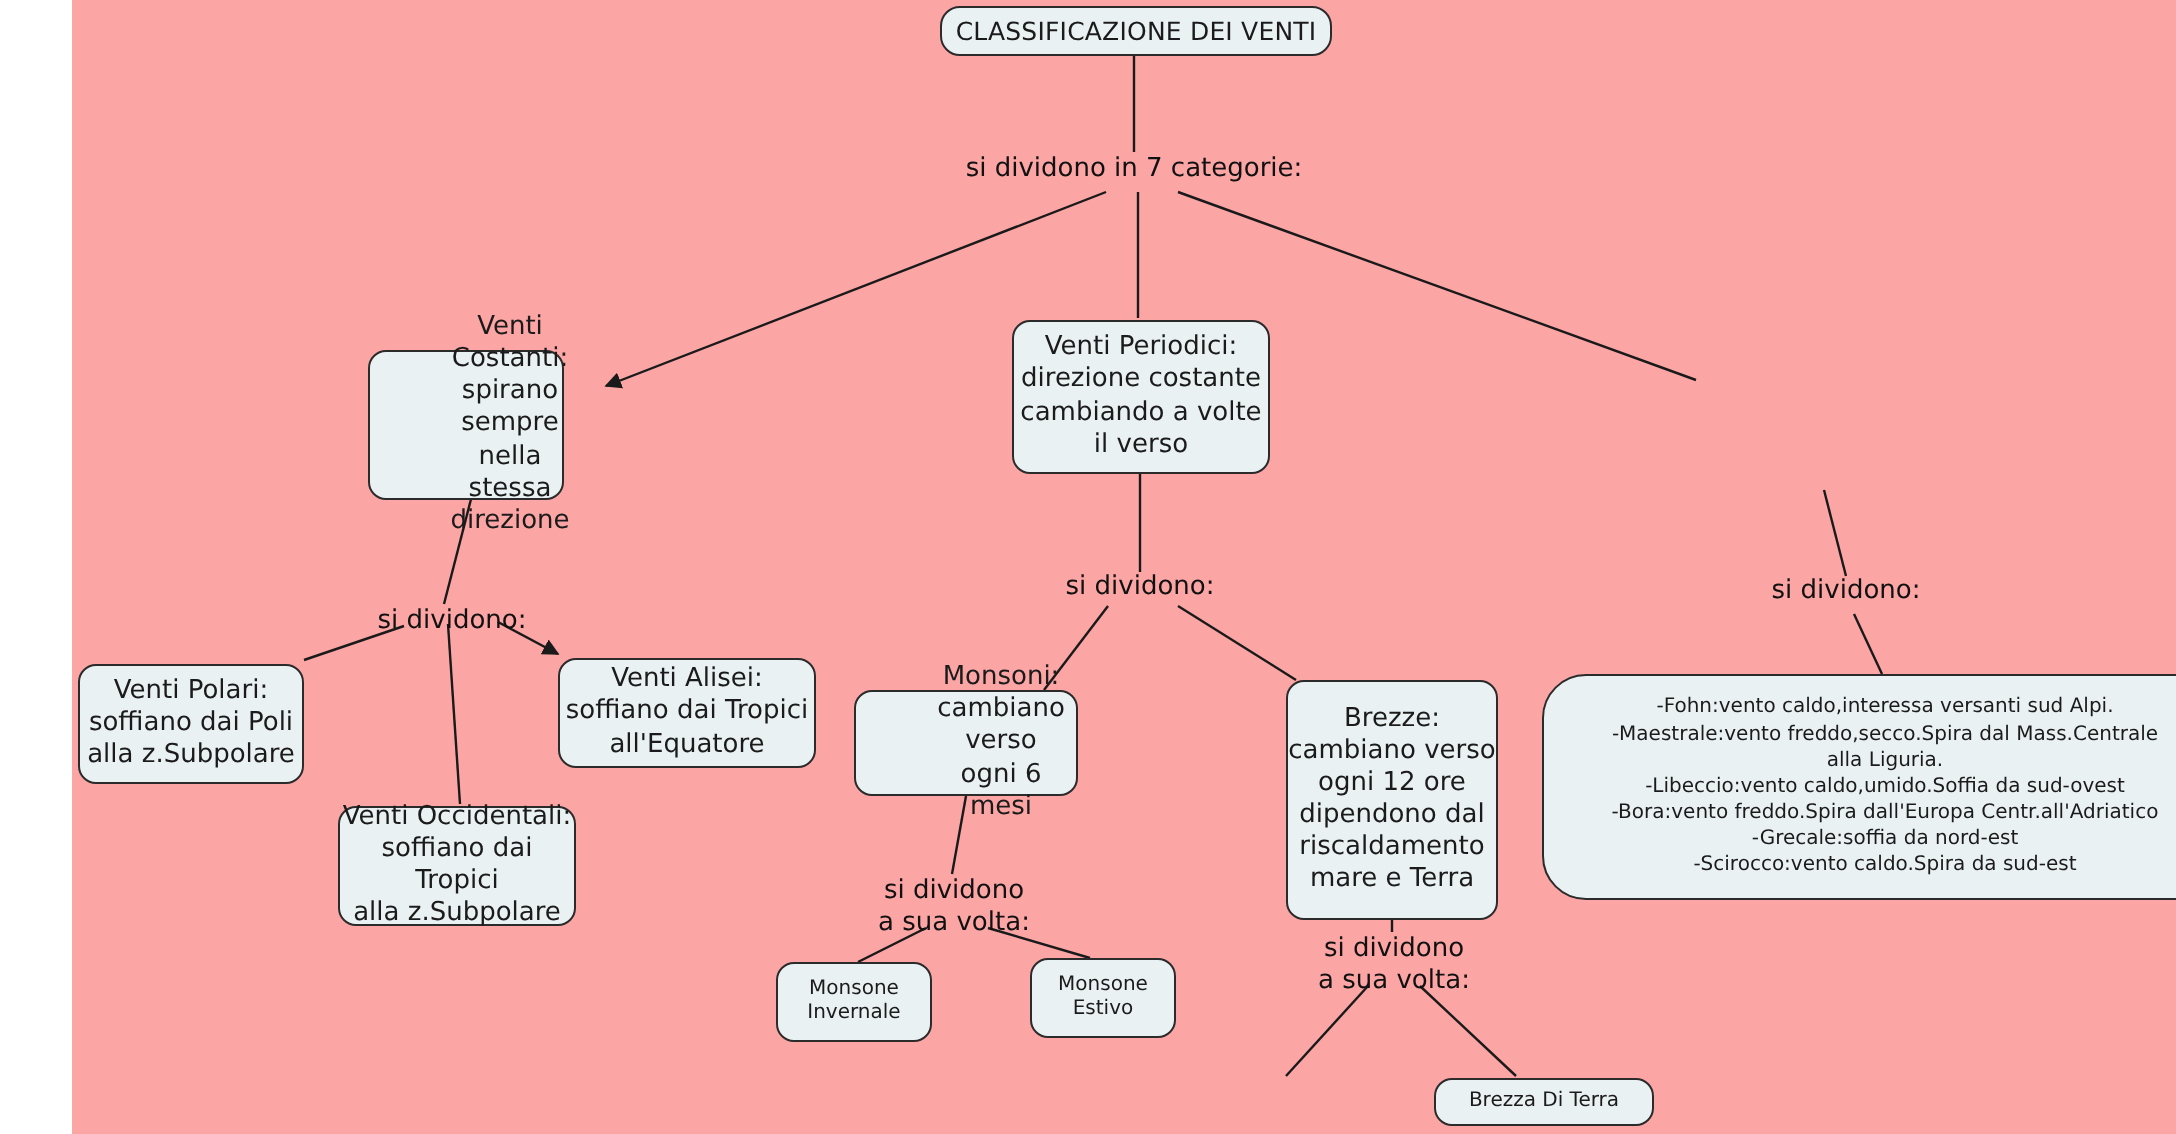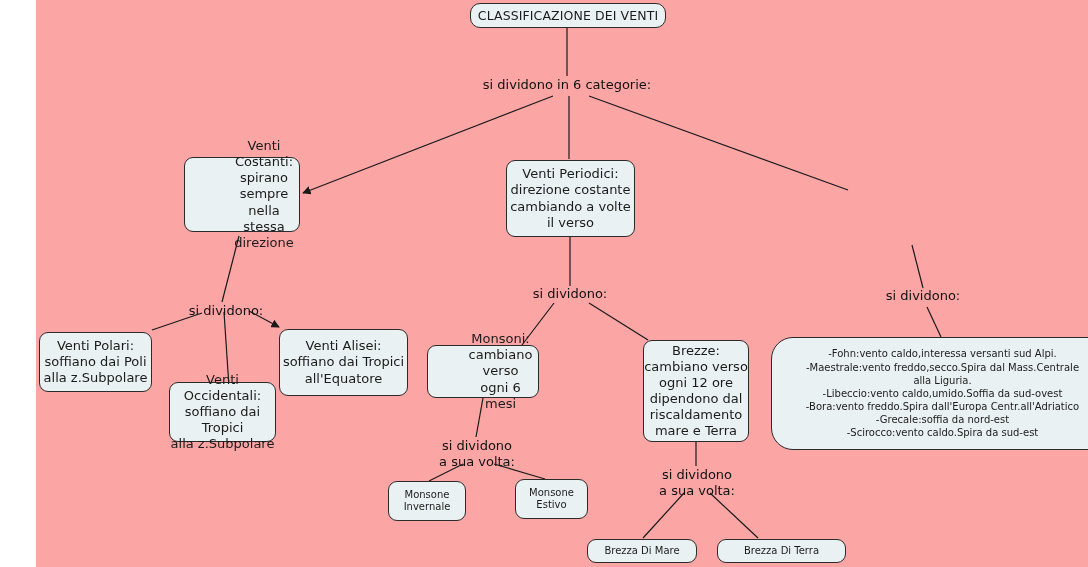--- a/index.html
+++ b/index.html
@@ -100,56 +100,56 @@
       <line x1="648" y1="493" x2="607" y2="538"></line>
       <line x1="674" y1="493" x2="722" y2="538"></line>
 
       <line x1="876" y1="245" x2="887" y2="288"></line>
       <line x1="891" y1="307" x2="905" y2="337"></line>
     </g>
   </svg>
 
   <div class="node title" style="left:434px; top:3px; width:196px; height:25px;">CLASSIFICAZIONE DEI VENTI</div>
 
-  <div class="link-label" style="left:421px; top:77px; width:220px;">si dividono in 6 categorie:</div>
+  <div class="link-label" style="left:421px; top:77px; width:220px;">si dividono in 7 categorie:</div>
 
-  <div class="node lvl1" style="left:148px; top:157px; width:116px; height:75px;padding-left:44px;">Venti Costanti:
+  <div class="node lvl1" style="left:148px; top:175px; width:98px; height:75px;padding-left:44px;">Venti Costanti:
 spirano sempre
 nella stessa
 direzione</div>
 
   <div class="node lvl1" style="left:470px; top:160px; width:129px; height:77px;">Venti Periodici:
 direzione costante
 cambiando a volte
 il verso</div>
 
 
   <div class="link-label" style="left:145px; top:303px; width:90px;">si dividono:</div>
 
   <div class="link-label" style="left:489px; top:286px; width:90px;">si dividono:</div>
 
   <div class="link-label" style="left:842px; top:288px; width:90px;">si dividono:</div>
 
   <div class="node lvl2" style="left:3px; top:332px; width:113px; height:60px;">Venti Polari:
 soffiano dai Poli
 alla z.Subpolare</div>
 
-  <div class="node lvl2" style="left:243px; top:329px; width:129px; height:67px;">Venti Alisei:
+  <div class="node lvl2" style="left:243px; top:329px; width:129px; height:55px;">Venti Alisei:
 soffiano dai Tropici
 all'Equatore</div>
 
-  <div class="node lvl2" style="left:133px; top:382px; width:107px; height:60px;">Venti Occidentali:
+  <div class="node lvl2" style="left:133px; top:403px; width:119px; height:60px;">Venti Occidentali:
 soffiano dai Tropici
 alla z.Subpolare</div>
 
   <div class="node lvl2" style="left:391px; top:345px; width:112px; height:53px;padding-left:35px;">Monsoni:
 cambiano verso
 ogni 6 mesi</div>
 
-  <div class="node lvl2" style="left:607px; top:340px; width:106px; height:102px;">Brezze:
+  <div class="node lvl2" style="left:607px; top:340px; width:106px; height:120px;">Brezze:
 cambiano verso
 ogni 12 ore
 dipendono dal
 riscaldamento
 mare e Terra</div>
 
   <div class="node detail" style="left:735px; top:337px; width:343px; height:113px;">-Fohn:vento caldo,interessa versanti sud Alpi.
 -Maestrale:vento freddo,secco.Spira dal Mass.Centrale
 alla Liguria.
 -Libeccio:vento caldo,umido.Soffia da sud-ovest
@@ -162,17 +162,16 @@
 
   <div class="link-label" style="left:615px; top:467px; width:92px;">si dividono
 a sua volta:</div>
 
   <div class="node lvl3" style="left:352px; top:481px; width:78px; height:40px;">Monsone
 Invernale</div>
 
   <div class="node lvl3" style="left:479px; top:479px; width:73px; height:40px;">Monsone
 Estivo</div>
 
-  <div class="node lvl3" style="left:551px; top:539px; width:110px; height:24px;">Brezza Di Mare</div>
 
-  <div class="node lvl3" style="left:681px; top:539px; width:129px; height:24px;">Brezza Di Terra</div>
+  <div class="node lvl3" style="left:681px; top:539px; width:110px; height:24px;">Brezza Di Terra</div>
 
 </div>
 
 </body></html>

